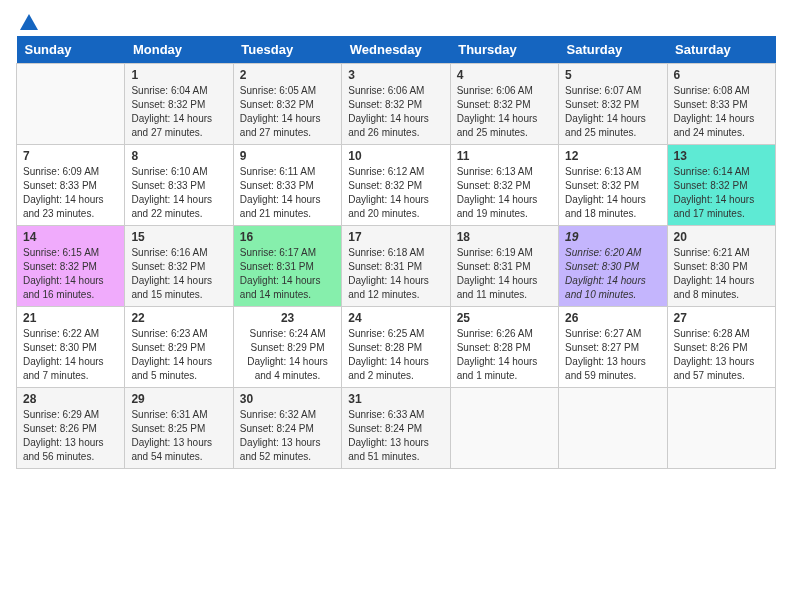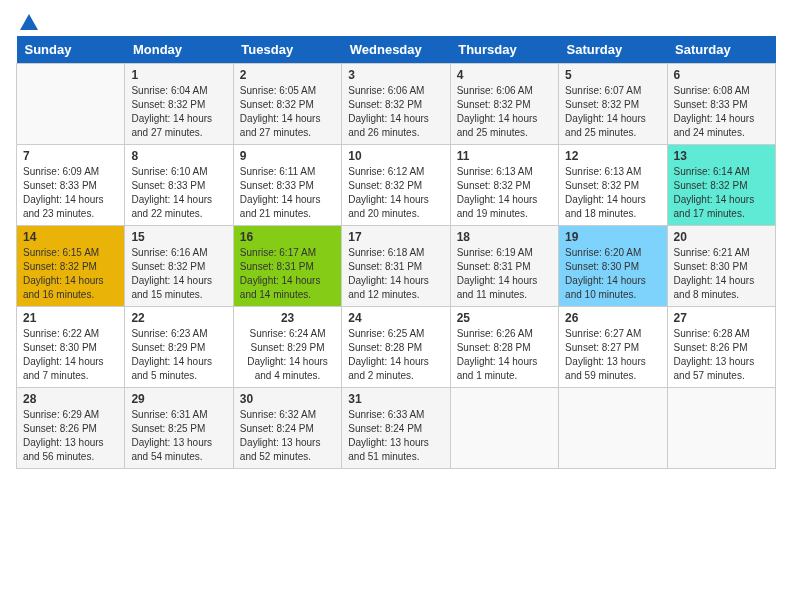--- a/index.html
+++ b/index.html
@@ -175,41 +175,41 @@
         <td style="background-color: rgb(255, 255, 255);">
           <span class="day-num">12</span>
           <div class="day-info">Sunrise: 6:13 AM<br>Sunset: 8:32 PM<br>Daylight: 14 hours and 18 minutes.</div>
         </td>
         <td style="background-color: #5eead4;">
           <span class="day-num">13</span>
           <div class="day-info">Sunrise: 6:14 AM<br>Sunset: 8:32 PM<br>Daylight: 14 hours and 17 minutes.</div>
         </td>
       </tr>
       <tr>
-        <td style="background-color: #eab308;">
+        <td style="background-color: #f0abfc;">
           <span class="day-num">14</span>
           <div class="day-info">Sunrise: 6:15 AM<br>Sunset: 8:32 PM<br>Daylight: 14 hours and 16 minutes.</div>
         </td>
         <td style="background-color: rgb(245, 245, 245);">
           <span class="day-num">15</span>
           <div class="day-info">Sunrise: 6:16 AM<br>Sunset: 8:32 PM<br>Daylight: 14 hours and 15 minutes.</div>
         </td>
-        <td style="background-color: #84cc16;">
+        <td style="background-color: #86efac;">
           <span class="day-num">16</span>
           <div class="day-info">Sunrise: 6:17 AM<br>Sunset: 8:31 PM<br>Daylight: 14 hours and 14 minutes.</div>
         </td>
         <td style="background-color: rgb(245, 245, 245);">
           <span class="day-num">17</span>
           <div class="day-info">Sunrise: 6:18 AM<br>Sunset: 8:31 PM<br>Daylight: 14 hours and 12 minutes.</div>
         </td>
         <td style="background-color: rgb(245, 245, 245);">
           <span class="day-num">18</span>
           <div class="day-info">Sunrise: 6:19 AM<br>Sunset: 8:31 PM<br>Daylight: 14 hours and 11 minutes.</div>
         </td>
-        <td style="background-color: #7dd3fc;">
+        <td style="background-color: #c4b5fd; font-style: italic;">
           <span class="day-num">19</span>
           <div class="day-info">Sunrise: 6:20 AM<br>Sunset: 8:30 PM<br>Daylight: 14 hours and 10 minutes.</div>
         </td>
         <td style="background-color: rgb(245, 245, 245);">
           <span class="day-num">20</span>
           <div class="day-info">Sunrise: 6:21 AM<br>Sunset: 8:30 PM<br>Daylight: 14 hours and 8 minutes.</div>
         </td>
       </tr>
       <tr>
         <td style="background-color: rgb(255, 255, 255);">

